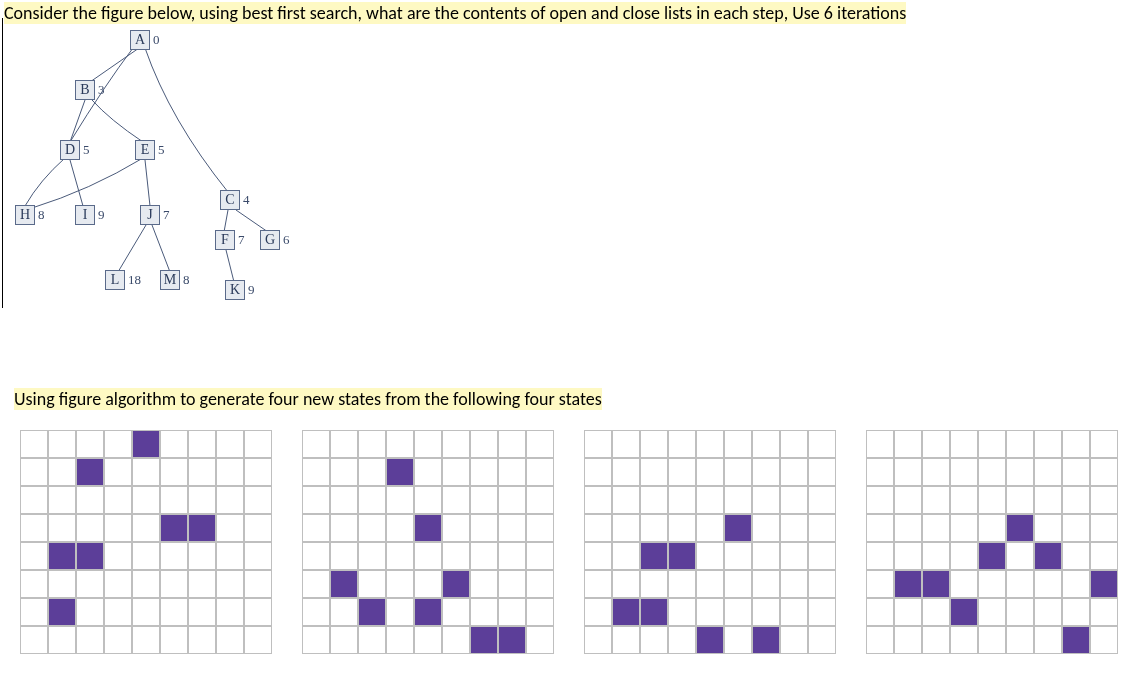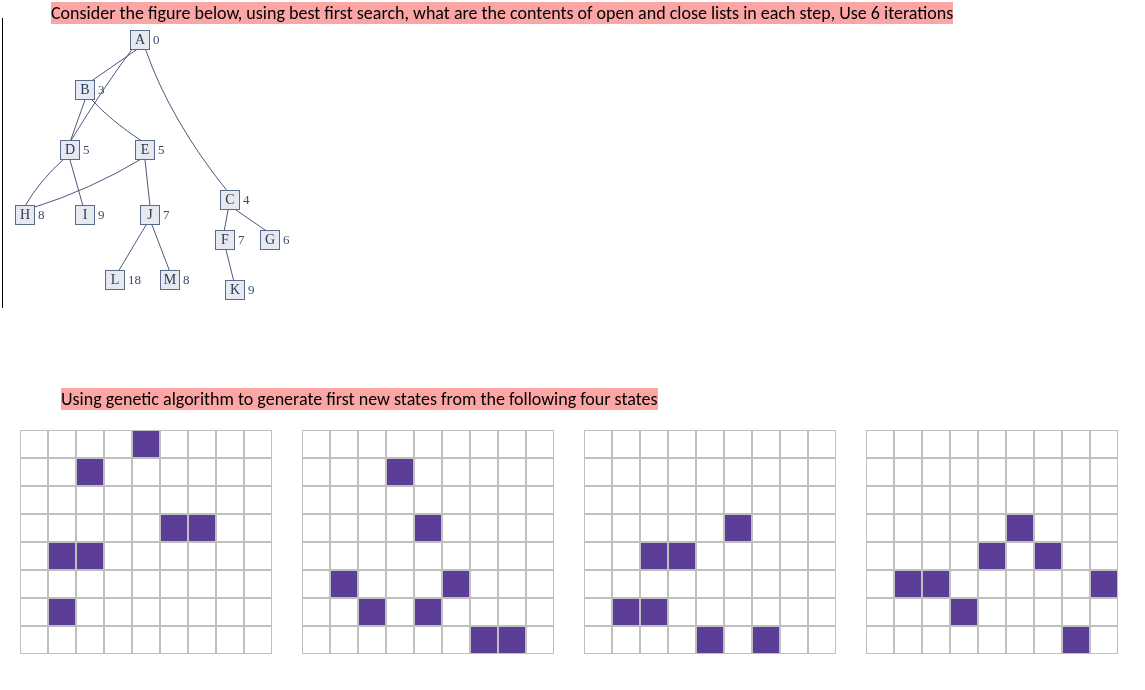--- a/index.html
+++ b/index.html
@@ -8,23 +8,22 @@
     width: 1145px;
     height: 690px;
     font-family: Calibri, Arial, sans-serif;
     font-size: 18px;
     color: #000;
     background: #fff;
     position: relative;
     overflow: hidden;
   }
   .hl {
-    background: #fca5a5;
+    background: #fef9c3;
     display: inline;
-    margin-left: 47px;
   }
   .q1 {
     position: absolute;
     top: 2px;
     left: 4px;
   }
   .q2 {
     position: absolute;
     top: 388px;
     left: 14px;
@@ -174,21 +173,21 @@
       <div class="box">L</div>
       <span class="val">18</span>
     </div>
     <div class="node" style="left: 150px; top: 240px;">
       <div class="box">M</div>
       <span class="val">8</span>
     </div>
   </div>
 
 <div class="q2">
-  <span class="hl">Using genetic algorithm to generate first new states from the following four states</span>
+  <span class="hl">Using figure algorithm to generate four new states from the following four states</span>
 </div>
 
 <div class="grids">
 
 <div class="grid">
       <div class="cell"></div>
       <div class="cell"></div>
       <div class="cell"></div>
       <div class="cell"></div>
       <div class="cell f"></div>

